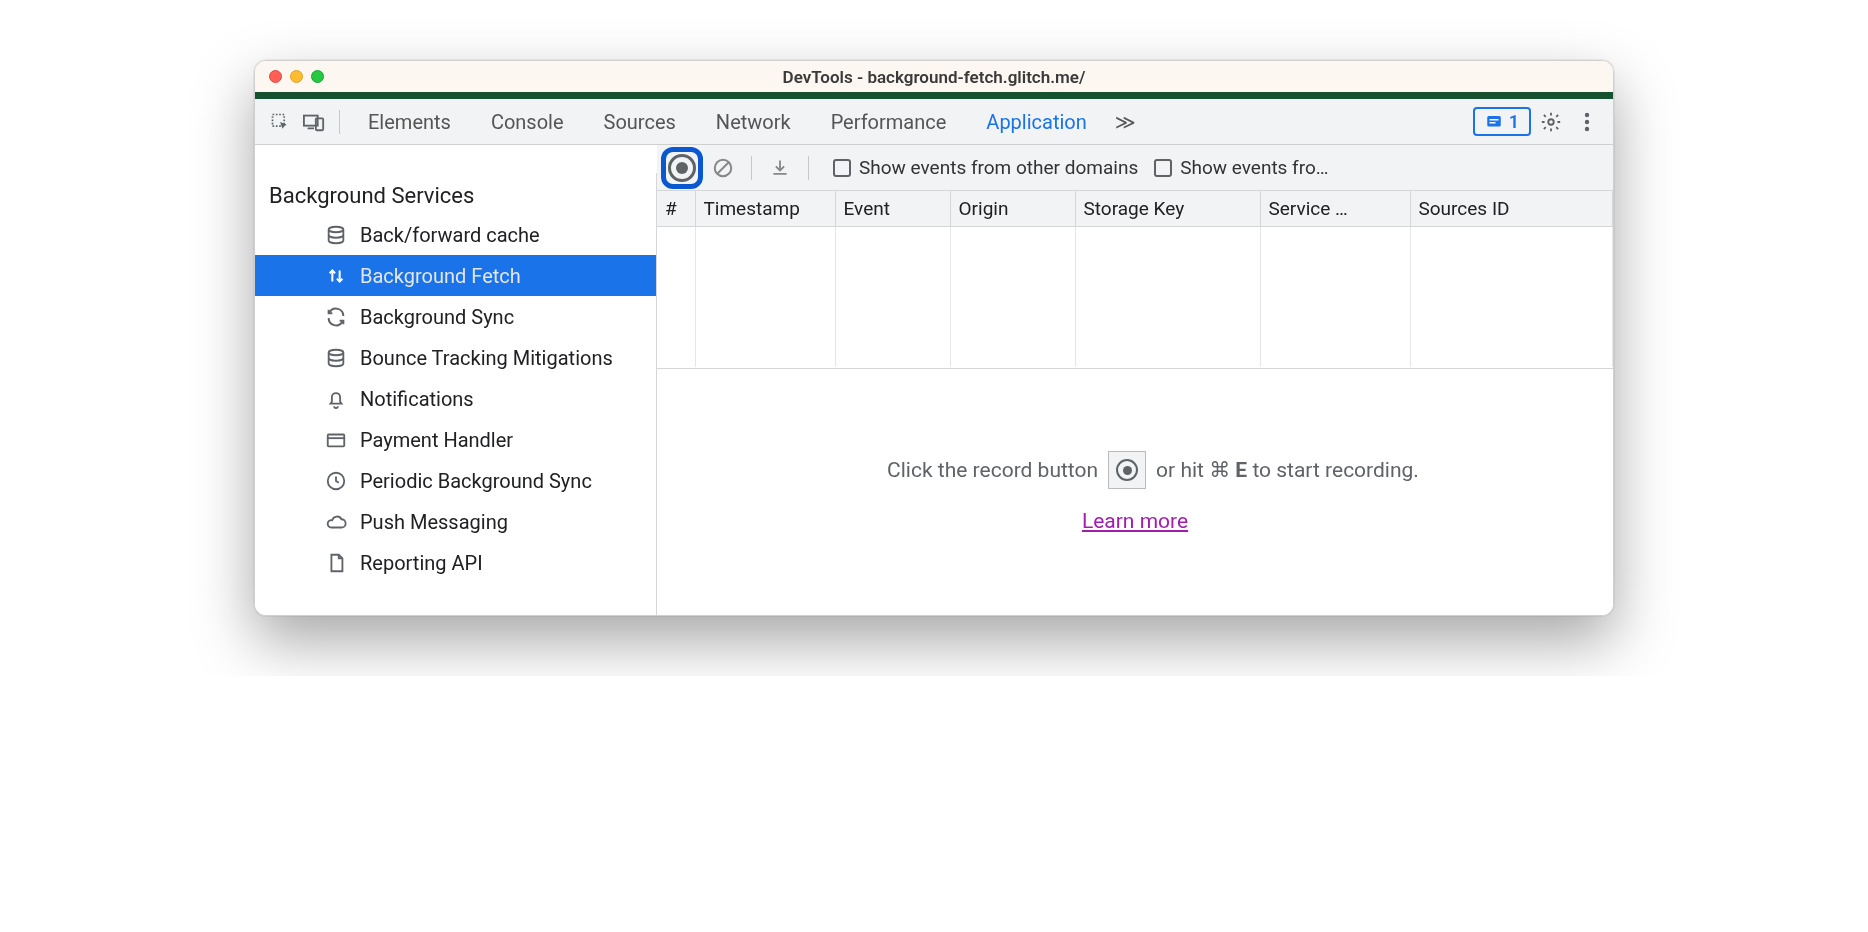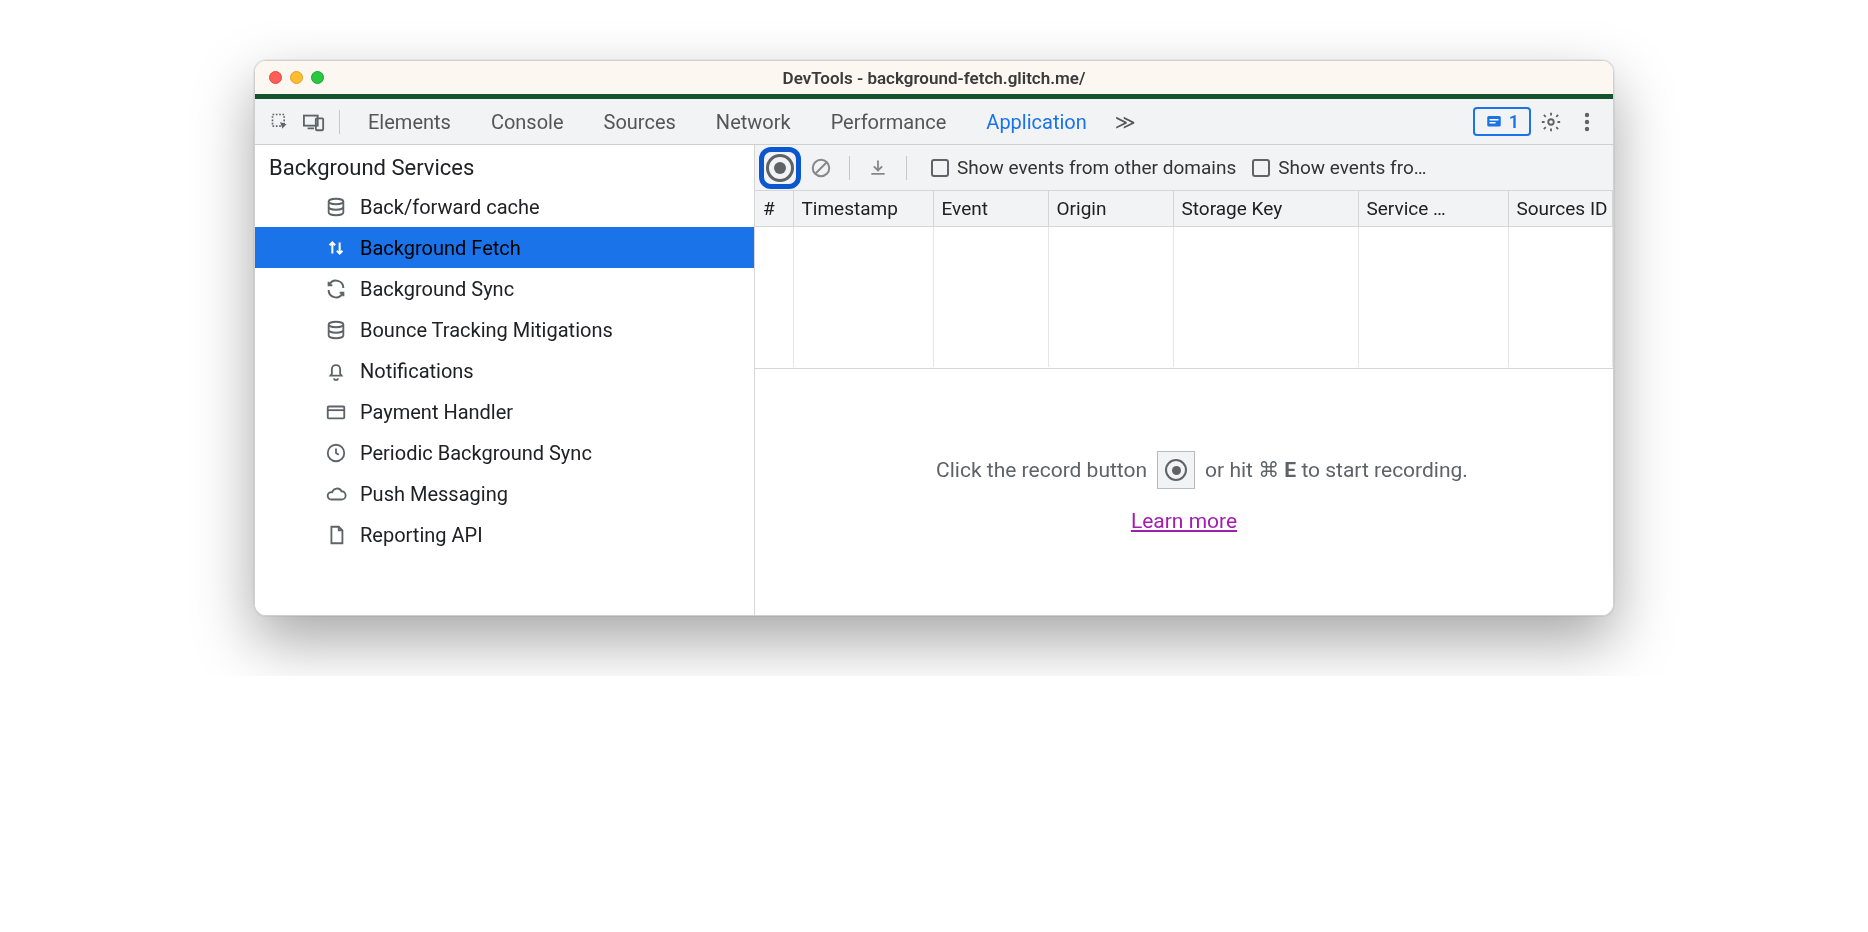--- a/index.html
+++ b/index.html
@@ -19,21 +19,21 @@
     overflow: hidden;
     border: 1px solid #d0d0d0;
   }
   
   .titlebar {
     height: 38px;
     background: #fdf7f2;
     display: flex;
     align-items: center;
     position: relative;
-    border-bottom: 5px solid #14532d;
+    border-bottom: 7px solid #14532d;
   }
   .traffic {
     display: flex;
     gap: 8px;
     position: absolute;
     left: 14px;
   }
   .traffic span {
     width: 13px; height: 13px; border-radius: 50%;
   }
@@ -84,43 +84,44 @@
     font-size:18px;
   }
   .islandbtn svg { fill:#1a73e8; }
   .gear, .kebab { width:32px; display:flex; justify-content:center; color:#5f6368;}
   
   .main {
     display:flex;
     height: 470px;
   }
   .sidebar {
-    width: 500px;
+    width: 402px;
     border-right:1px solid #d6d6d6;
     background:#fff;
     overflow:hidden;
+    margin-top:28px;
   }
   .side-header {
     padding: 10px 10px 6px 14px;
     font-size: 22px;
     color:#202124;
   }
   .side-item {
     display:flex;
     align-items:center;
     gap: 12px;
     height: 41px;
     padding-left: 69px;
     font-size: 20px;
     color:#202124;
     cursor:pointer;
   }
   .side-item.selected {
     background:#1a73e8;
-    color:#000000;
+    color:#e5e5e5;
   }
   .side-icon { width:24px; height:24px; display:flex; align-items:center; justify-content:center; flex-shrink:0;}
   .side-item.selected .side-icon svg { stroke:#fff; fill:none;}
   .side-icon svg { stroke:#5f6368; fill:none;}
   
   .panel {
     flex:1;
     display:flex;
     flex-direction:column;
     background:#fff;

